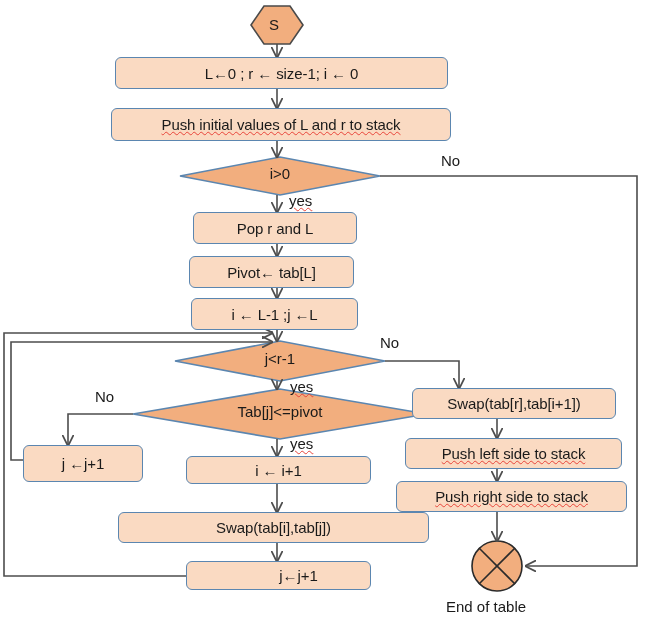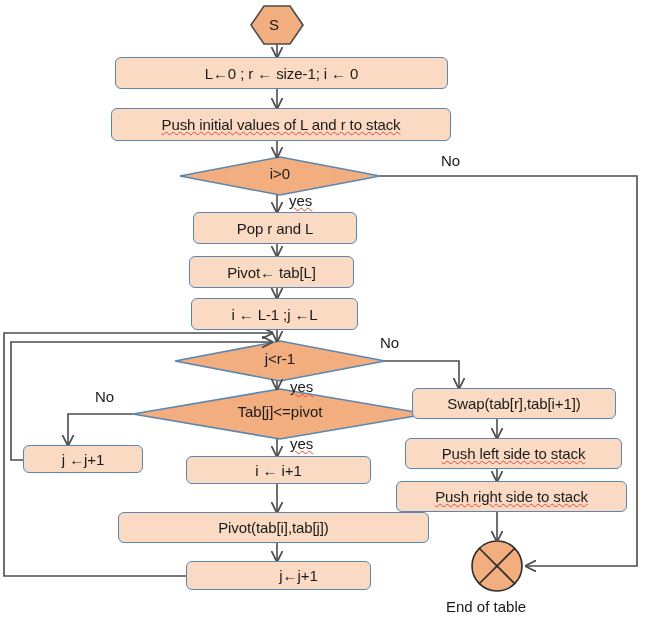--- a/index.html
+++ b/index.html
@@ -133,30 +133,30 @@
   </div>
 
   <div class="node proc" style="left:193px;top:212px;width:164px;height:32px;">
     <span>Pop r and L</span>
   </div>
 
   <div class="node proc" style="left:191px;top:298px;width:167px;height:32px;">
     <span>i ← L-1 ;j ←L</span>
   </div>
 
-  <div class="node proc" style="left:23px;top:445px;width:120px;height:28px;align-items:center;">
+  <div class="node proc" style="left:23px;top:445px;width:120px;height:37px;align-items:center;">
     <span>j ←j+1</span>
   </div>
 
   <div class="node proc" style="left:186px;top:456px;width:185px;height:28px;">
     <span>i ← i+1</span>
   </div>
 
   <div class="node proc" style="left:118px;top:512px;width:311px;height:31px;">
-    <span>Pivot(tab[i],tab[j])</span>
+    <span>Swap(tab[i],tab[j])</span>
   </div>
 
   <div class="node proc" style="left:186px;top:561px;width:185px;height:29px;padding-left:40px;">
     <span>j←j+1</span>
   </div>
 
   <div class="node proc" style="left:412px;top:388px;width:204px;height:31px;">
     <span>Swap(tab[r],tab[i+1])</span>
   </div>
 

